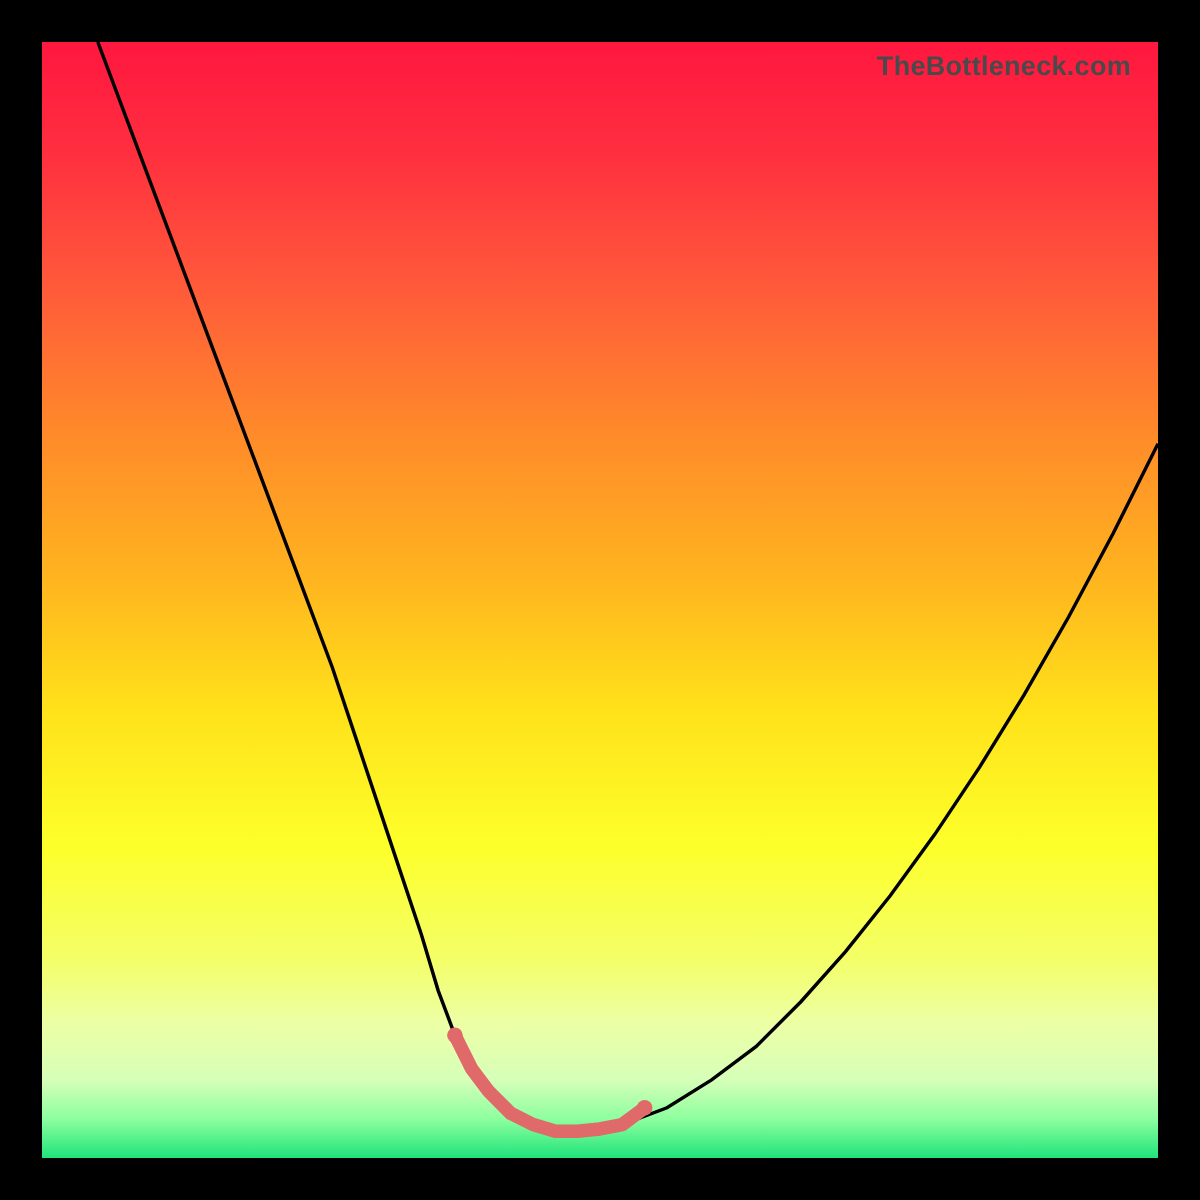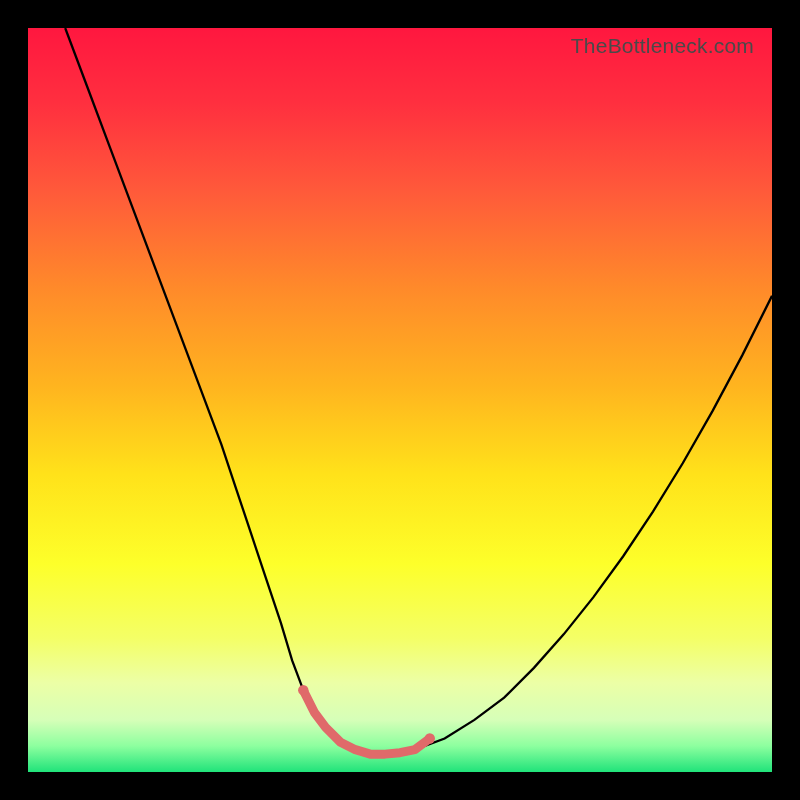--- a/index.html
+++ b/index.html
@@ -32,22 +32,22 @@
     left: 0;
     top: 0;
     width: 100%;
     height: 100%;
   }
   .watermark {
     position: absolute;
     top: 6px;
     right: 18px;
     color: #4a4a4a;
-    font-size: 21px;
-    font-weight: 400;
+    font-size: 18px;
+    font-weight: 700;
     letter-spacing: 0.2px;
     user-select: none;
   }
   svg.curve {
     position: absolute;
     left: 0;
     top: 0;
     width: 100%;
     height: 100%;
   }

